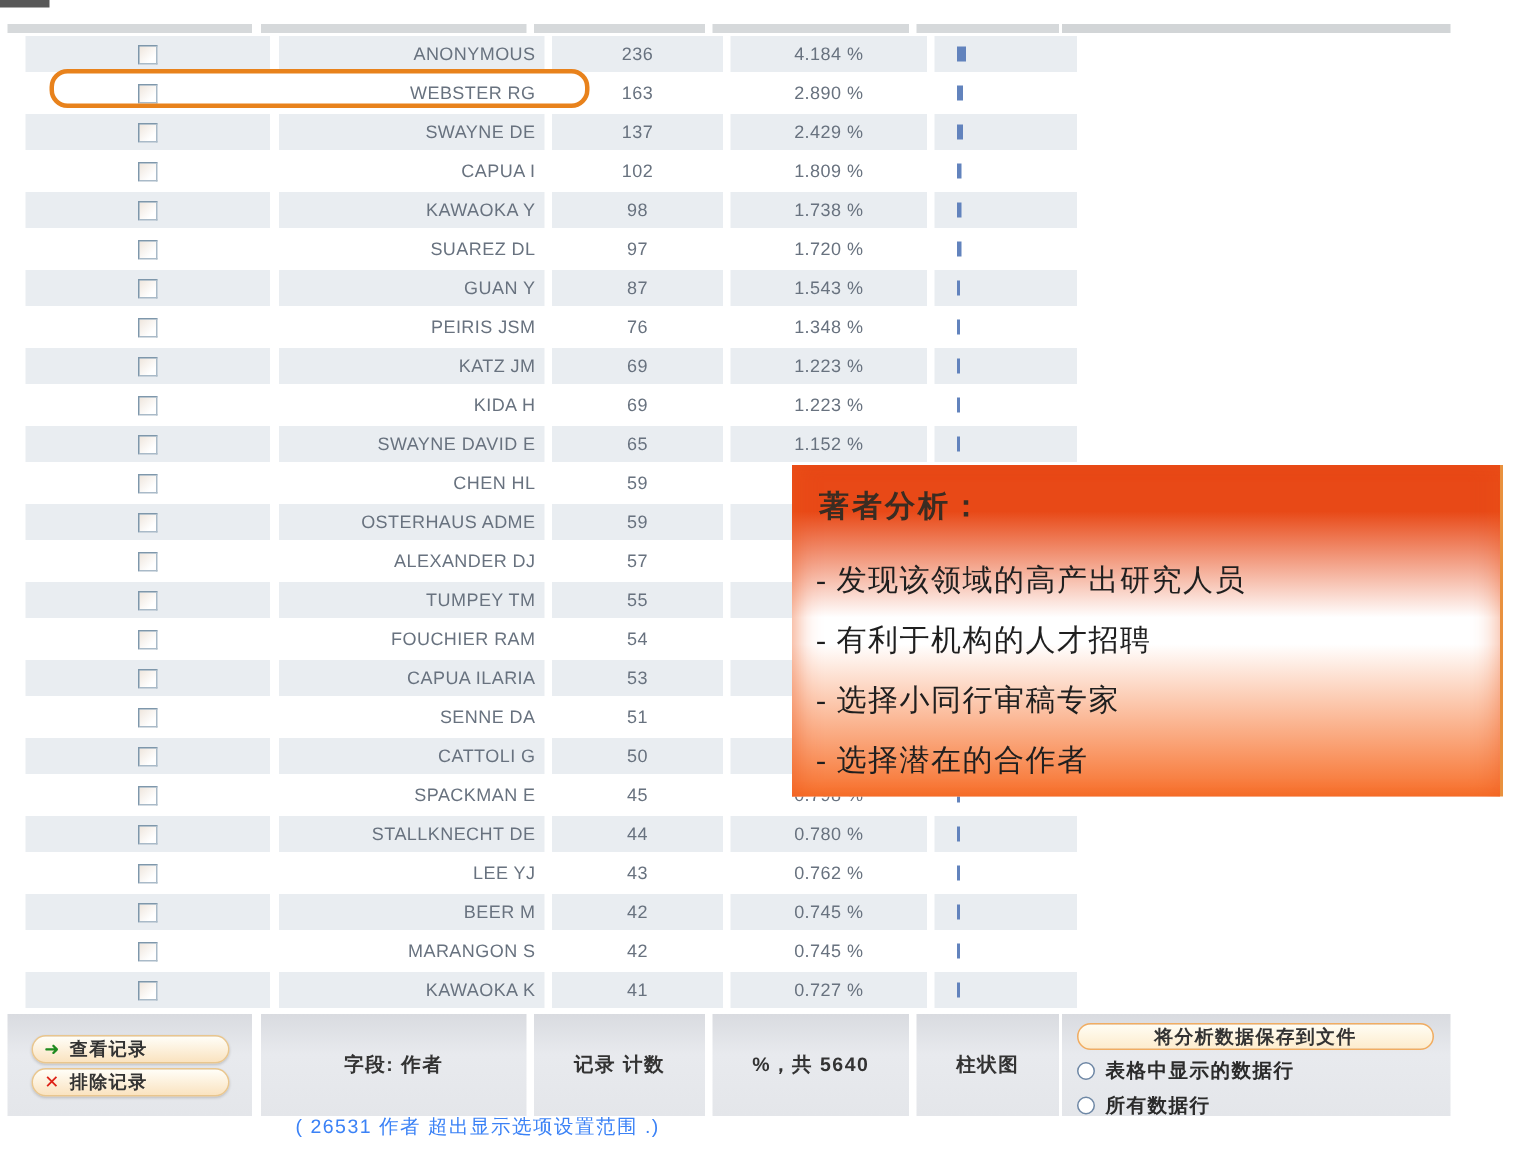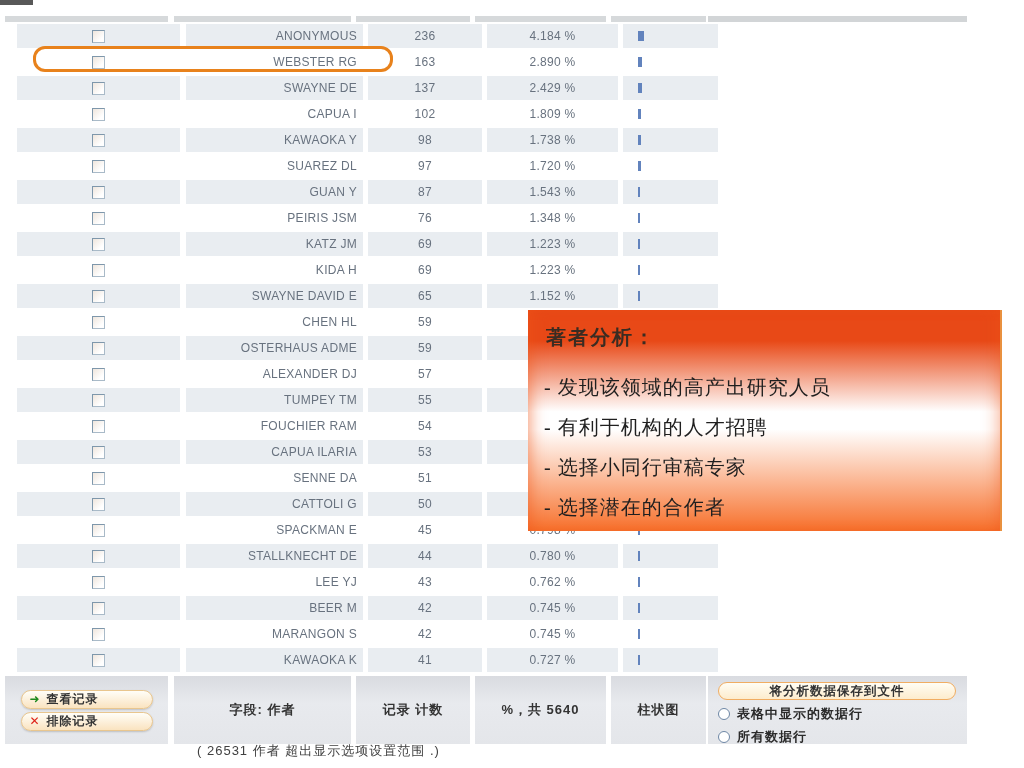--- a/index.html
+++ b/index.html
@@ -48,21 +48,21 @@
 
   .savebtn{width:238px;height:18px;box-sizing:border-box;border-radius:9px;
       background:linear-gradient(#fffdf4,#fdeccd);border:1px solid #f1ad62;
       font-size:12.5px;font-weight:bold;color:#333;letter-spacing:1px;
       display:flex;align-items:center;justify-content:center;cursor:pointer;}
   .radioline{display:flex;align-items:center;gap:7px;margin-top:5px;
       font-size:13px;font-weight:bold;color:#2b2b2b;letter-spacing:1px;}
   .radio{width:12px;height:12px;border-radius:50%;box-sizing:border-box;
       border:1px solid #6e87a5;background:#fff;}
 
-  .caption{position:absolute;left:197px;top:742px;font-size:13px;color:#404040;
+  .caption{position:absolute;left:197px;top:742px;font-size:13px;color:#3b82f6;
       letter-spacing:1px;}
 
   
   .fragment{position:absolute;left:0;top:0;width:33px;height:5px;background:#585858;}
 
   .halo{position:absolute;left:33px;top:46px;width:360px;height:26px;
       border:3px solid #e8821c;border-radius:12px;box-sizing:border-box;z-index:6;}
 
   .callout{position:absolute;left:528px;top:310px;width:474px;height:221px;z-index:5;
       box-sizing:border-box;border-right:2px solid #e9913f;

